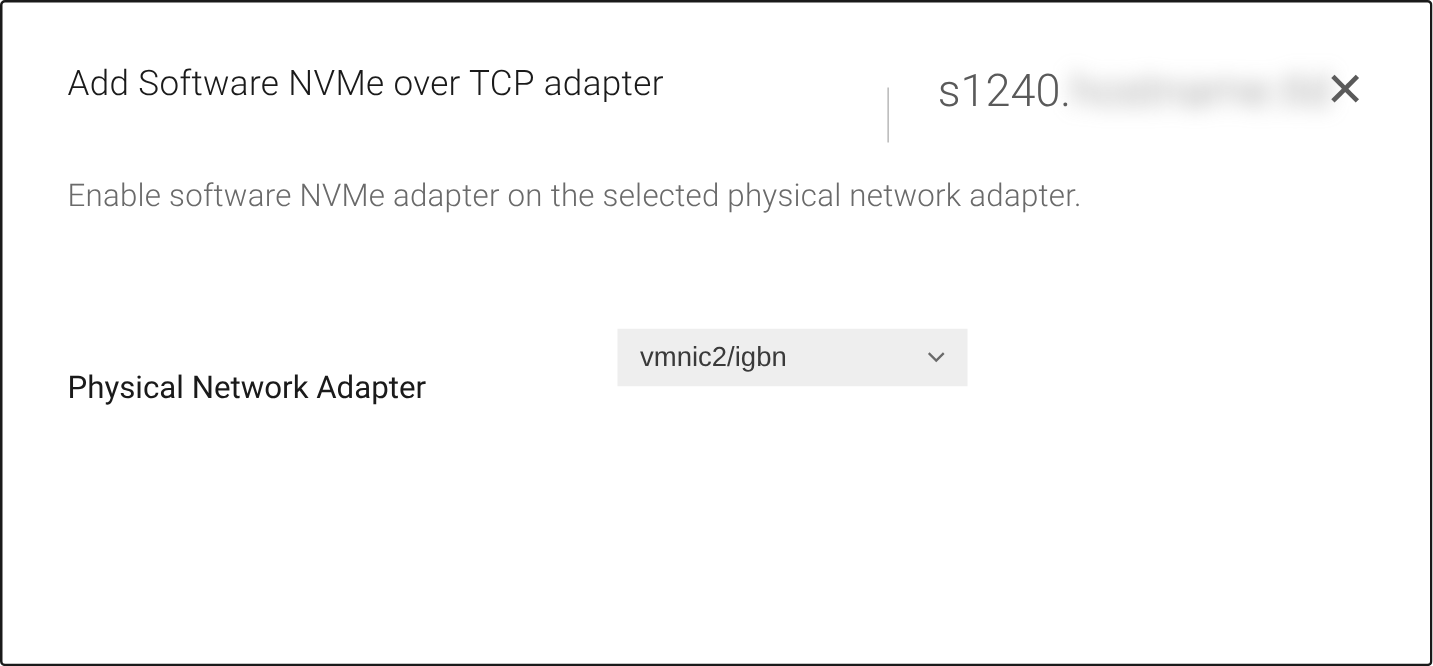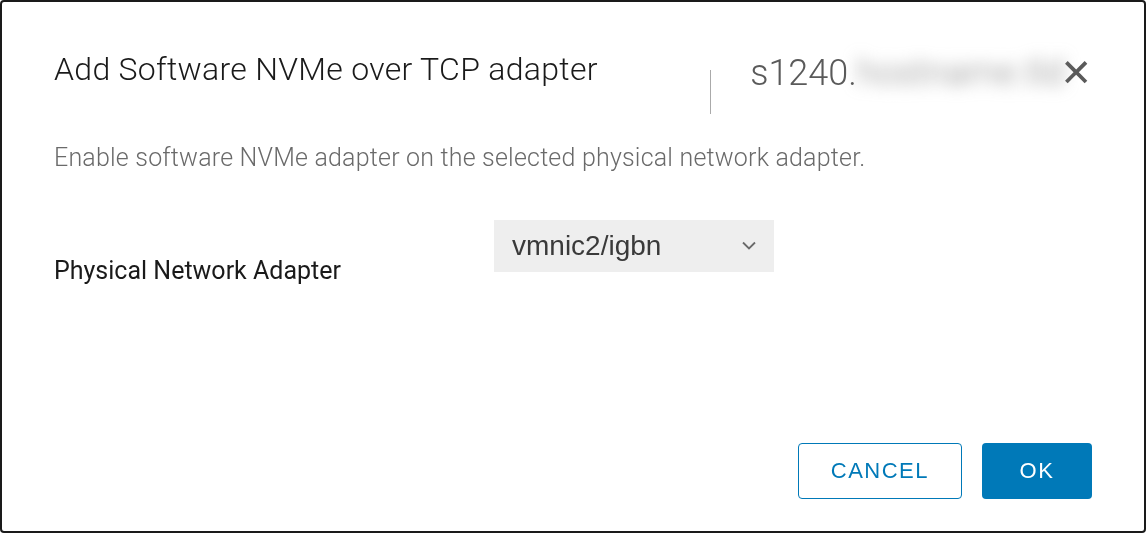--- a/index.html
+++ b/index.html
@@ -25,21 +25,21 @@
       flex-direction: column;
       position: relative;
     }
     .dialog-header {
       display: flex;
       align-items: flex-start;
       justify-content: space-between;
       margin-bottom: 46px;
     }
     .dialog-title {
-      font-size: 32px;
+      font-size: 28px;
       font-weight: 300;
       color: #1a1a1a;
       line-height: 1.2;
       max-width: 650px;
       letter-spacing: 0.3px;
     }
     .header-right {
       display: flex;
       align-items: flex-start;
       gap: 30px;
@@ -75,21 +75,21 @@
       user-select: none;
       background: none;
       border: none;
       padding: 0;
       margin-top: 4px;
     }
     .dialog-description {
       font-size: 25px;
       font-weight: 300;
       color: #6a6a6a;
-      margin-bottom: 36px;
+      margin-bottom: 76px;
       letter-spacing: 0.2px;
     }
     .form-row {
       display: flex;
       align-items: center;
       gap: 60px;
     }
     .form-label {
       font-size: 25px;
       font-weight: 400;
@@ -99,21 +99,21 @@
     }
     .select-wrap {
       position: relative;
       width: 280px;
     }
     .select-box {
       width: 100%;
       background: #eeeeee;
       border: none;
       padding: 10px 44px 10px 18px;
-      font-size: 28px;
+      font-size: 22px;
       color: #3a3a3a;
       font-weight: 300;
       cursor: pointer;
       text-align: left;
       appearance: none;
       -webkit-appearance: none;
       -moz-appearance: none;
     }
     .chevron-down {
       position: absolute;
@@ -177,17 +177,13 @@
     <div class="select-wrap">
       <button class="select-box">vmnic2/igbn</button>
       <span class="chevron-down">
         <svg viewBox="0 0 14 9" fill="none" stroke="#6a6a6a" stroke-width="1.8">
           <polyline points="1,1 7,7 13,1"></polyline>
         </svg>
       </span>
     </div>
   </div>
 
-  <div class="dialog-footer">
-    <button class="btn btn-cancel">CANCEL</button>
-    <button class="btn btn-ok">OK</button>
-  </div>
 </div>
 
 </body></html>

